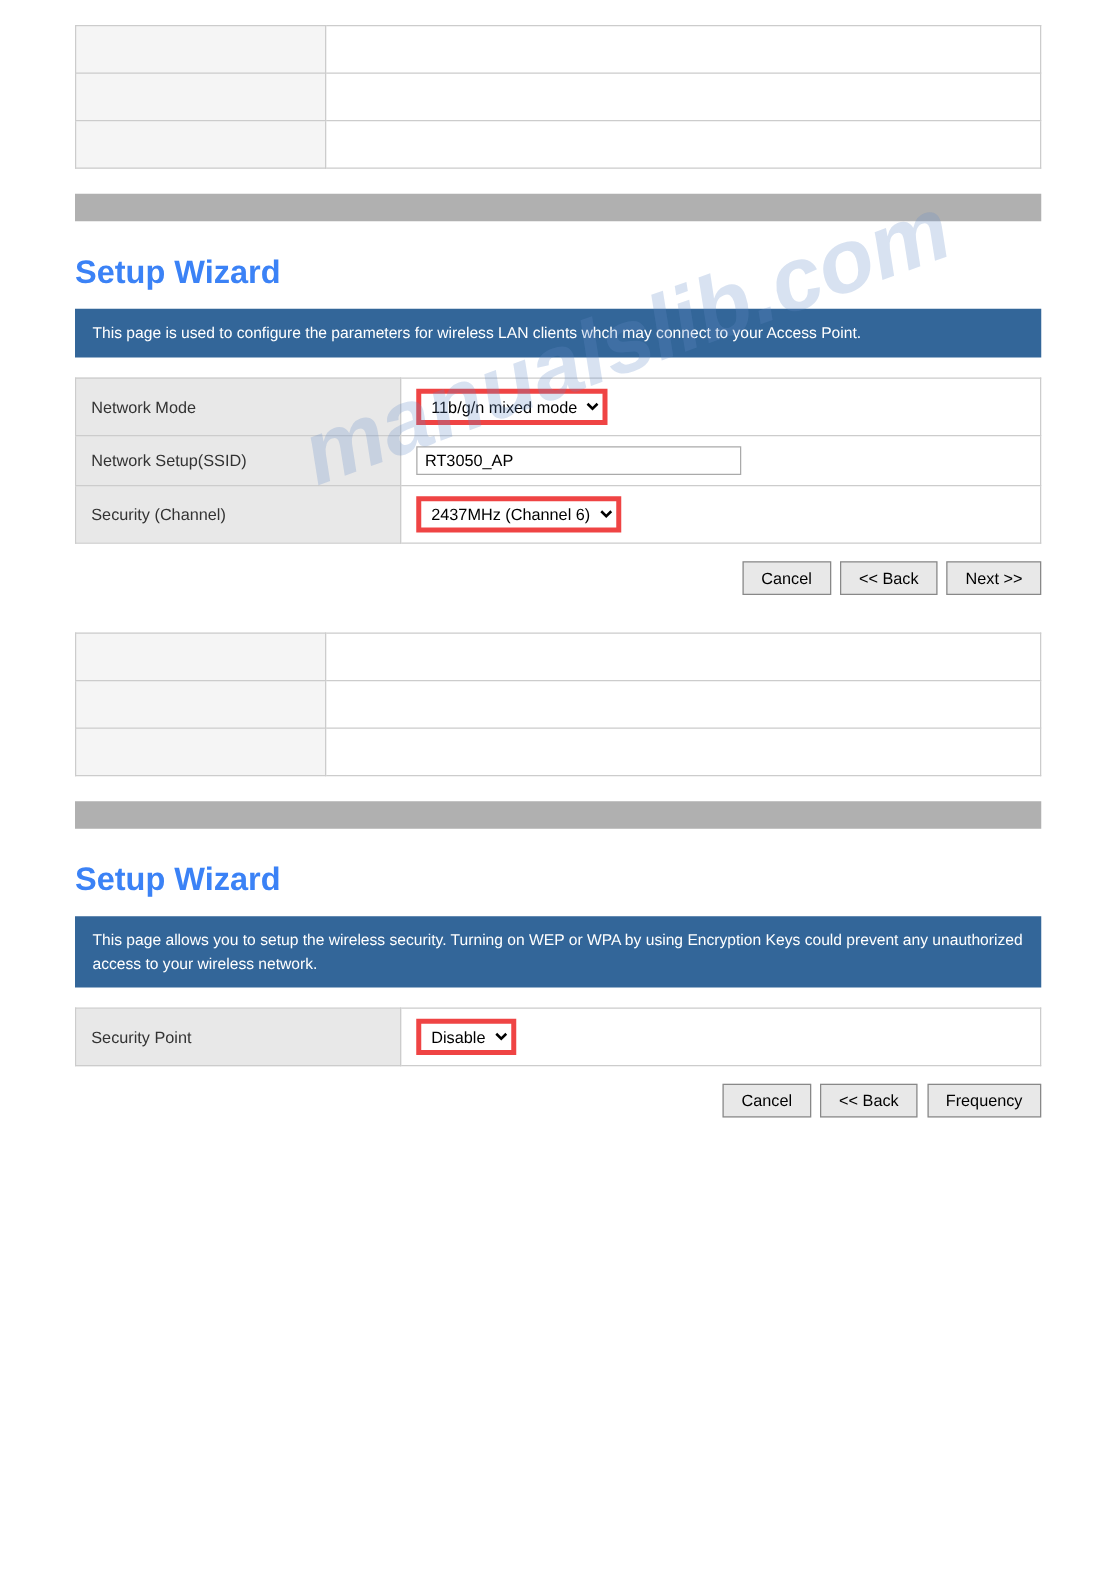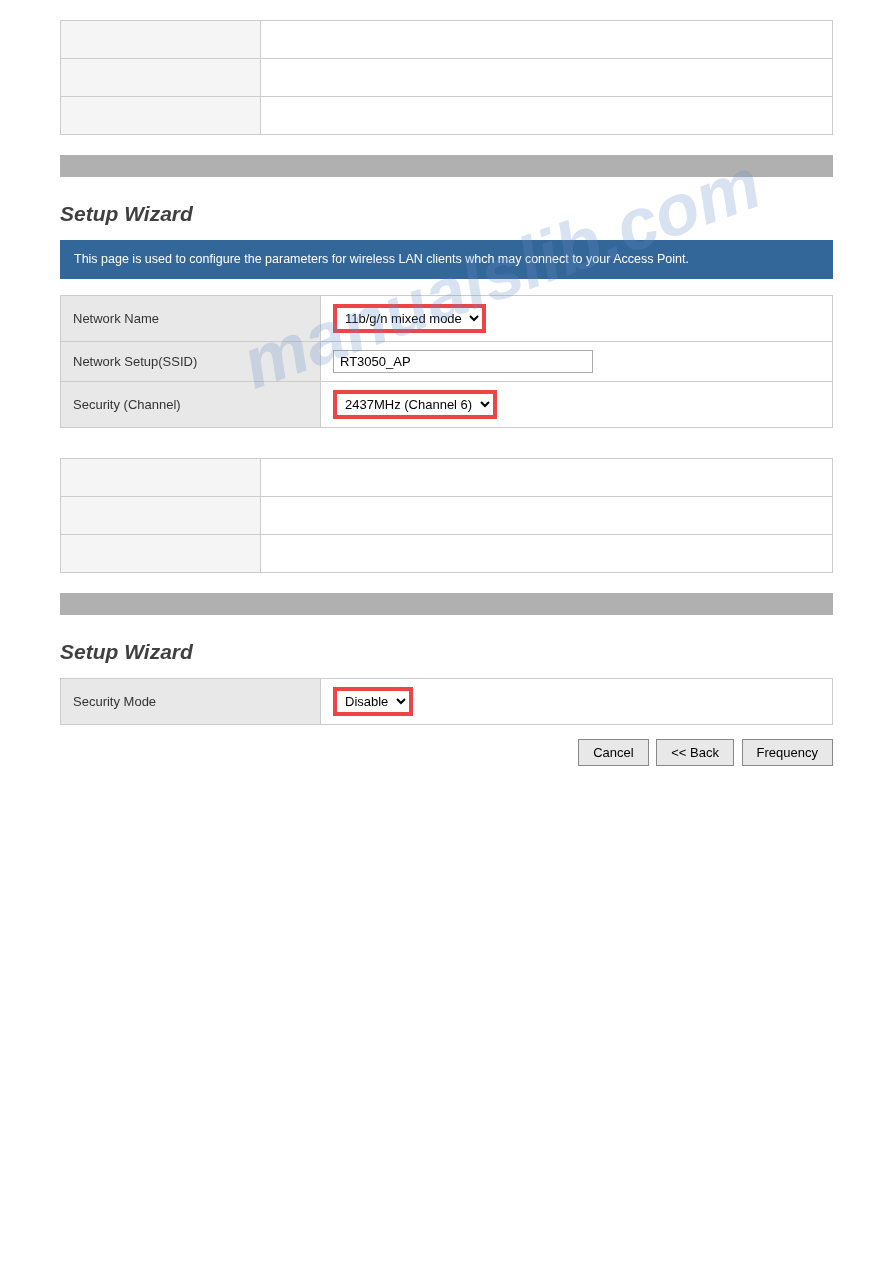--- a/index.html
+++ b/index.html
@@ -35,24 +35,23 @@
     
     .gray-bar {
       background: #b0b0b0;
       height: 22px;
       width: 100%;
       margin-bottom: 25px;
     }
 
     
     .setup-wizard-title {
-      font-size: 21px;
-      font-style: italic;
+      font-size: 26px;
       font-weight: bold;
-      color: #404040;
+      color: #3b82f6;
       margin-bottom: 14px;
     }
 
     
     .info-bar {
       background: #336699;
       color: #ffffff;
       padding: 10px 14px;
       margin-bottom: 16px;
       font-size: 12.5px;
@@ -153,21 +152,21 @@
   <div class="section-wrapper section-block">
     <div class="watermark">manualslib.com</div>
 
     <div class="setup-wizard-title">Setup Wizard</div>
 
     <div class="info-bar">This page is used to configure the parameters for wireless LAN clients whch may connect to your Access Point.</div>
 
     <table class="form-table">
       <tbody>
         <tr>
-          <td>Network Name</td>
+          <td>Network Mode</td>
           <td>
             <select>
               <option>11b/g/n mixed mode</option>
               <option>11b only</option>
               <option>11g only</option>
               <option>11n only</option>
             </select>
           </td>
         </tr>
         <tr>
@@ -183,20 +182,25 @@
               <option>2437MHz (Channel 6)</option>
               <option>2412MHz (Channel 1)</option>
               <option>2422MHz (Channel 2)</option>
               <option>2427MHz (Channel 3)</option>
             </select>
           </td>
         </tr>
       </tbody>
     </table>
 
+    <div class="button-row">
+      <button class="btn">Cancel</button>
+      <button class="btn">&lt;&lt; Back</button>
+      <button class="btn">Next &gt;&gt;</button>
+    </div>
   </div>
 
   <table class="info-table">
     <tbody id="mid-table-body">
         <tr>
           <td></td>
           <td></td>
         </tr>
         <tr>
           <td></td>
@@ -207,25 +211,26 @@
           <td></td>
         </tr>
       </tbody>
   </table>
 
   <div class="gray-bar"></div>
 
   <div class="section-wrapper section-block">
     <div class="setup-wizard-title">Setup Wizard</div>
 
+    <div class="info-bar">This page allows you to setup the wireless security. Turning on WEP or WPA by using Encryption Keys could prevent any unauthorized access to your wireless network.</div>
 
     <table class="form-table">
       <tbody>
         <tr>
-          <td>Security Mode</td>
+          <td>Security Point</td>
           <td>
             <select>
               <option>Disable</option>
               <option>WEP</option>
               <option>WPA</option>
               <option>WPA2</option>
             </select>
           </td>
         </tr>
       </tbody>

